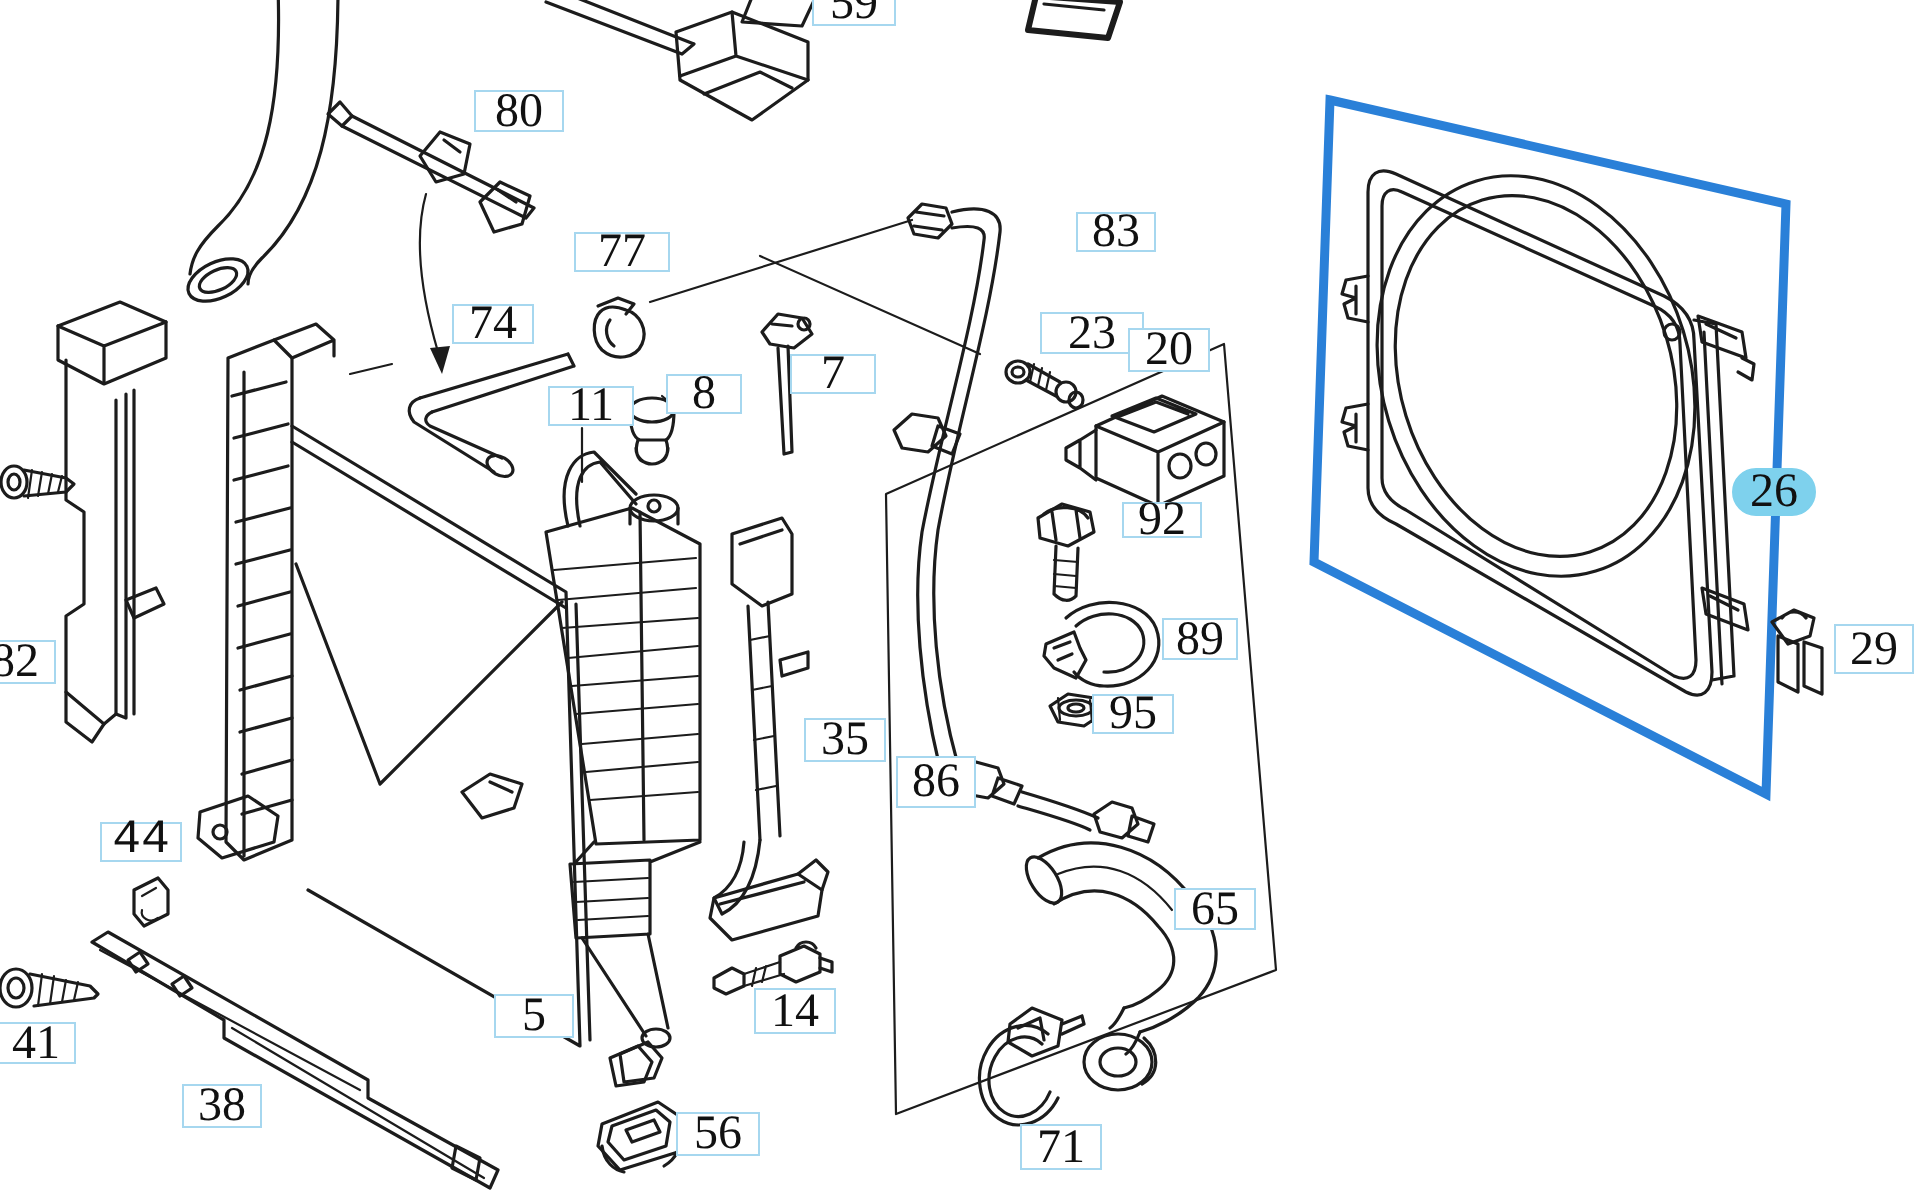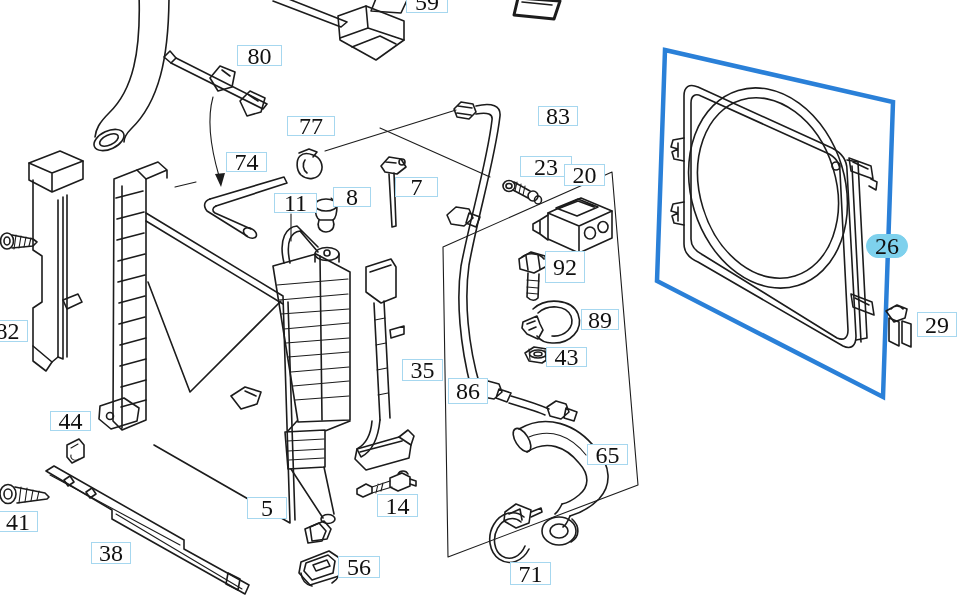--- a/index.html
+++ b/index.html
@@ -269,27 +269,27 @@
       <div class="plabel" style="left: 406px; top: -9px; width: 42px; height: 22px;">59</div>
       <div class="plabel" style="left: 237px; top: 45px; width: 45px; height: 21px;">80</div>
       <div class="plabel" style="left: 287px; top: 116px; width: 48px; height: 20px;">77</div>
       <div class="plabel" style="left: 226px; top: 152px; width: 41px; height: 20px;">74</div>
       <div class="plabel" style="left: 498px; top: 106px; width: 40px; height: 20px; margin-left: 40px;">83</div>
       <div class="plabel" style="left: 274px; top: 193px; width: 43px; height: 20px;">11</div>
       <div class="plabel" style="left: 333px; top: 187px; width: 38px; height: 20px;">8</div>
       <div class="plabel" style="left: 395px; top: 177px; width: 43px; height: 20px;">7</div>
       <div class="plabel" style="left: 520px; top: 156px; width: 52px; height: 21px;">23</div>
       <div class="plabel" style="left: 564px; top: 164px; width: 41px; height: 22px;">20</div>
-      <div class="plabel" style="left: 545px; top: 251px; width: 40px; height: 32px;">92</div>
+      <div class="plabel" style="left: 561px; top: 251px; width: 40px; height: 18px;">92</div>
       <div class="plabel" style="left: 581px; top: 309px; width: 38px; height: 21px;">89</div>
-      <div class="plabel" style="left: 546px; top: 347px; width: 41px; height: 20px;">43</div>
+      <div class="plabel" style="left: 546px; top: 347px; width: 41px; height: 20px;">95</div>
       <div class="plabel" style="left: 448px; top: 378px; width: 40px; height: 26px;">86</div>
       <div class="plabel" style="left: 390px; top: 359px; width: 41px; height: 22px; margin-left: 12px;">35</div>
       <div class="plabel" style="left: 571px; top: 444px; width: 41px; height: 21px; margin-left: 16px;">65</div>
-      <div class="plabel" style="left: 50px; top: 411px; width: 41px; height: 20px;">44</div>
+      <div class="plabel" style="left: 50px; top: 411px; width: 41px; height: 20px; font-family: Liberation Mono, monospace;">44</div>
       <div class="plabel" style="left: -13px; top: 320px; width: 41px; height: 22px;">82</div>
       <div class="plabel" style="left: -2px; top: 511px; width: 40px; height: 21px;">41</div>
       <div class="plabel" style="left: 91px; top: 542px; width: 40px; height: 22px;">38</div>
       <div class="plabel" style="left: 247px; top: 497px; width: 40px; height: 22px;">5</div>
       <div class="plabel" style="left: 377px; top: 494px; width: 41px; height: 23px;">14</div>
       <div class="plabel" style="left: 338px; top: 556px; width: 42px; height: 22px; font-family: Liberation Serif, serif;">56</div>
       <div class="plabel" style="left: 510px; top: 562px; width: 41px; height: 23px;">71</div>
       <div class="plabel plabel--hl" style="left: 866px; top: 234px; width: 42px; height: 24px;">26</div>
       <div class="plabel" style="left: 917px; top: 312px; width: 40px; height: 25px;">29</div>
     </div>

